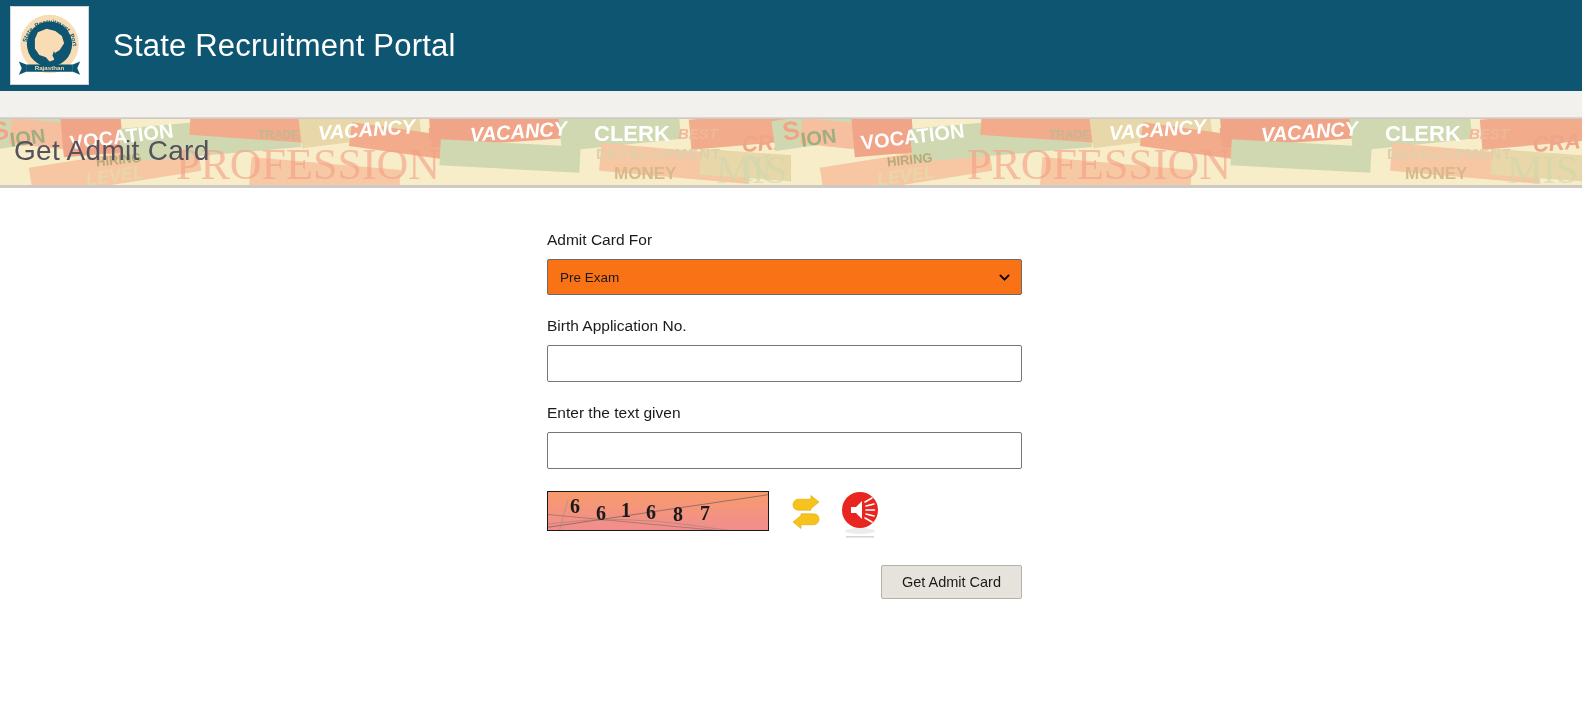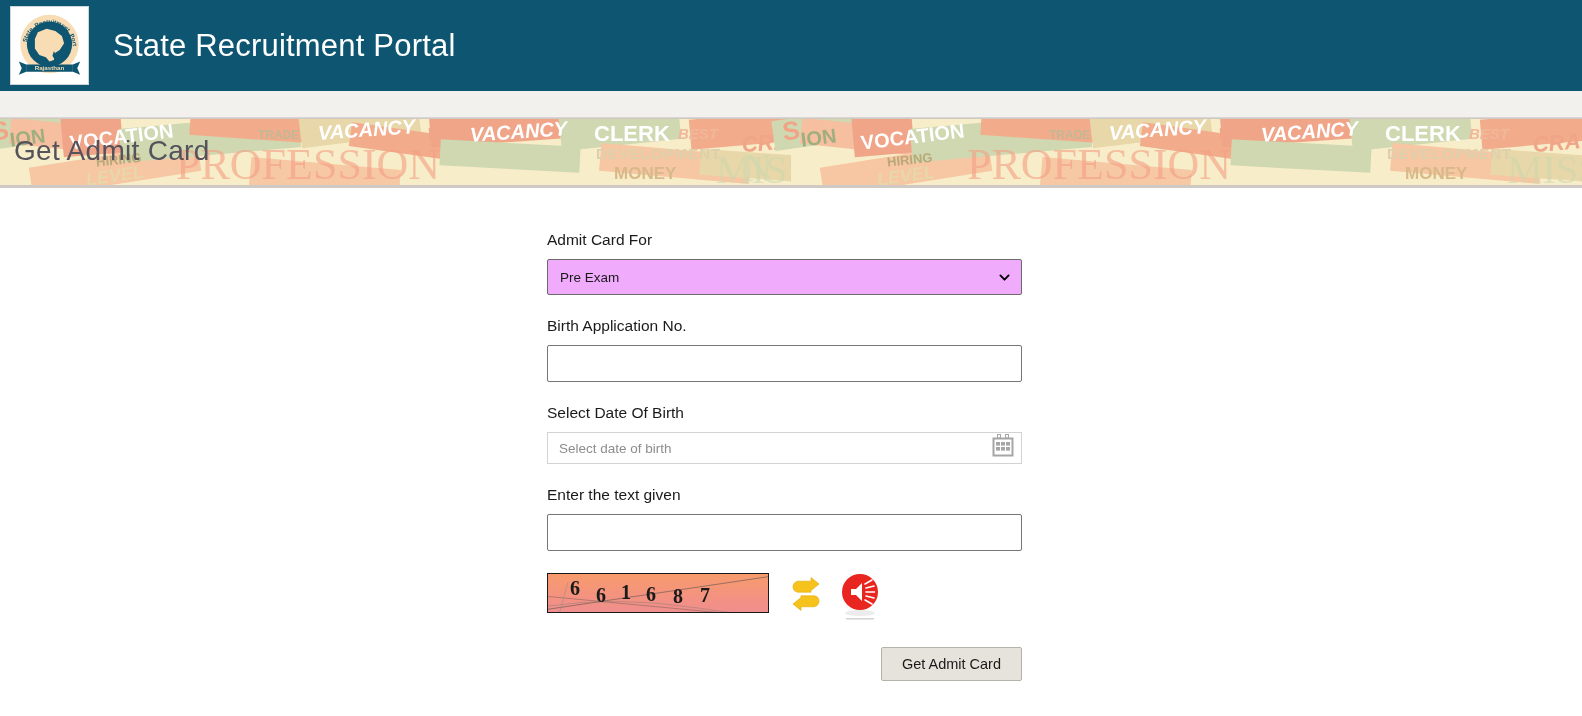--- a/index.html
+++ b/index.html
@@ -109,21 +109,21 @@
     line-height: 18px;
   }
   .field-group { margin-bottom: 22px; }
 
   select.form-select {
     width: 475px;
     height: 36px;
     box-sizing: border-box;
     border: 1px solid #6b6b6b;
     border-radius: 2px;
-    background: #f0abfc;
+    background: #f97316;
     padding: 0 28px 0 12px;
     font-size: 13.5px;
     color: #1a1a1a;
     font-family: "Liberation Sans", sans-serif;
     -webkit-appearance: none;
     -moz-appearance: none;
     appearance: none;
     outline: none;
   }
   .select-wrap { position: relative; width: 475px; }
@@ -330,37 +330,20 @@
           <path d="M1.5 3.8 L6 8.4 L10.5 3.8" stroke="#000000" stroke-width="2" fill="none" stroke-linecap="round" stroke-linejoin="round"></path>
         </svg>
       </div>
     </div>
 
     <div class="field-group">
       <div class="field-label">Birth Application No.</div>
       <input class="form-input" type="text" placeholder="" style="">
     </div>
 
-    <div class="field-group">
-      <div class="field-label">Select Date Of Birth</div>
-      <div class="dob-wrap">
-        <input class="dob-input" type="text" placeholder="Select date of birth" style="">
-        <svg class="cal-icon" viewBox="0 0 22 26">
-          <rect x="5.5" y="0.5" width="3" height="3.5" fill="none" stroke="#a6a6a6" stroke-width="1"></rect>
-          <rect x="13.5" y="0.5" width="3" height="3.5" fill="none" stroke="#a6a6a6" stroke-width="1"></rect>
-          <rect x="1.5" y="4.5" width="19" height="17" fill="#ffffff" stroke="#a6a6a6" stroke-width="2"></rect>
-          <rect x="4" y="8" width="4" height="3.6" fill="#a6a6a6"></rect>
-          <rect x="9" y="8" width="4" height="3.6" fill="#a6a6a6"></rect>
-          <rect x="14" y="8" width="4" height="3.6" fill="#a6a6a6"></rect>
-          <rect x="4" y="13" width="4" height="3.6" fill="#a6a6a6"></rect>
-          <rect x="9" y="13" width="4" height="3.6" fill="#a6a6a6"></rect>
-          <rect x="14" y="13" width="4" height="3.6" fill="#a6a6a6"></rect>
-        </svg>
-      </div>
-    </div>
 
     <div class="field-group">
       <div class="field-label">Enter the text given</div>
       <input class="form-input" type="text" placeholder="" style="">
     </div>
 
     <div class="captcha-row">
 
       <div class="captcha-img">
         <svg width="220" height="38" viewBox="0 0 220 38" style="position:absolute;left:0;top:0;z-index:2">

